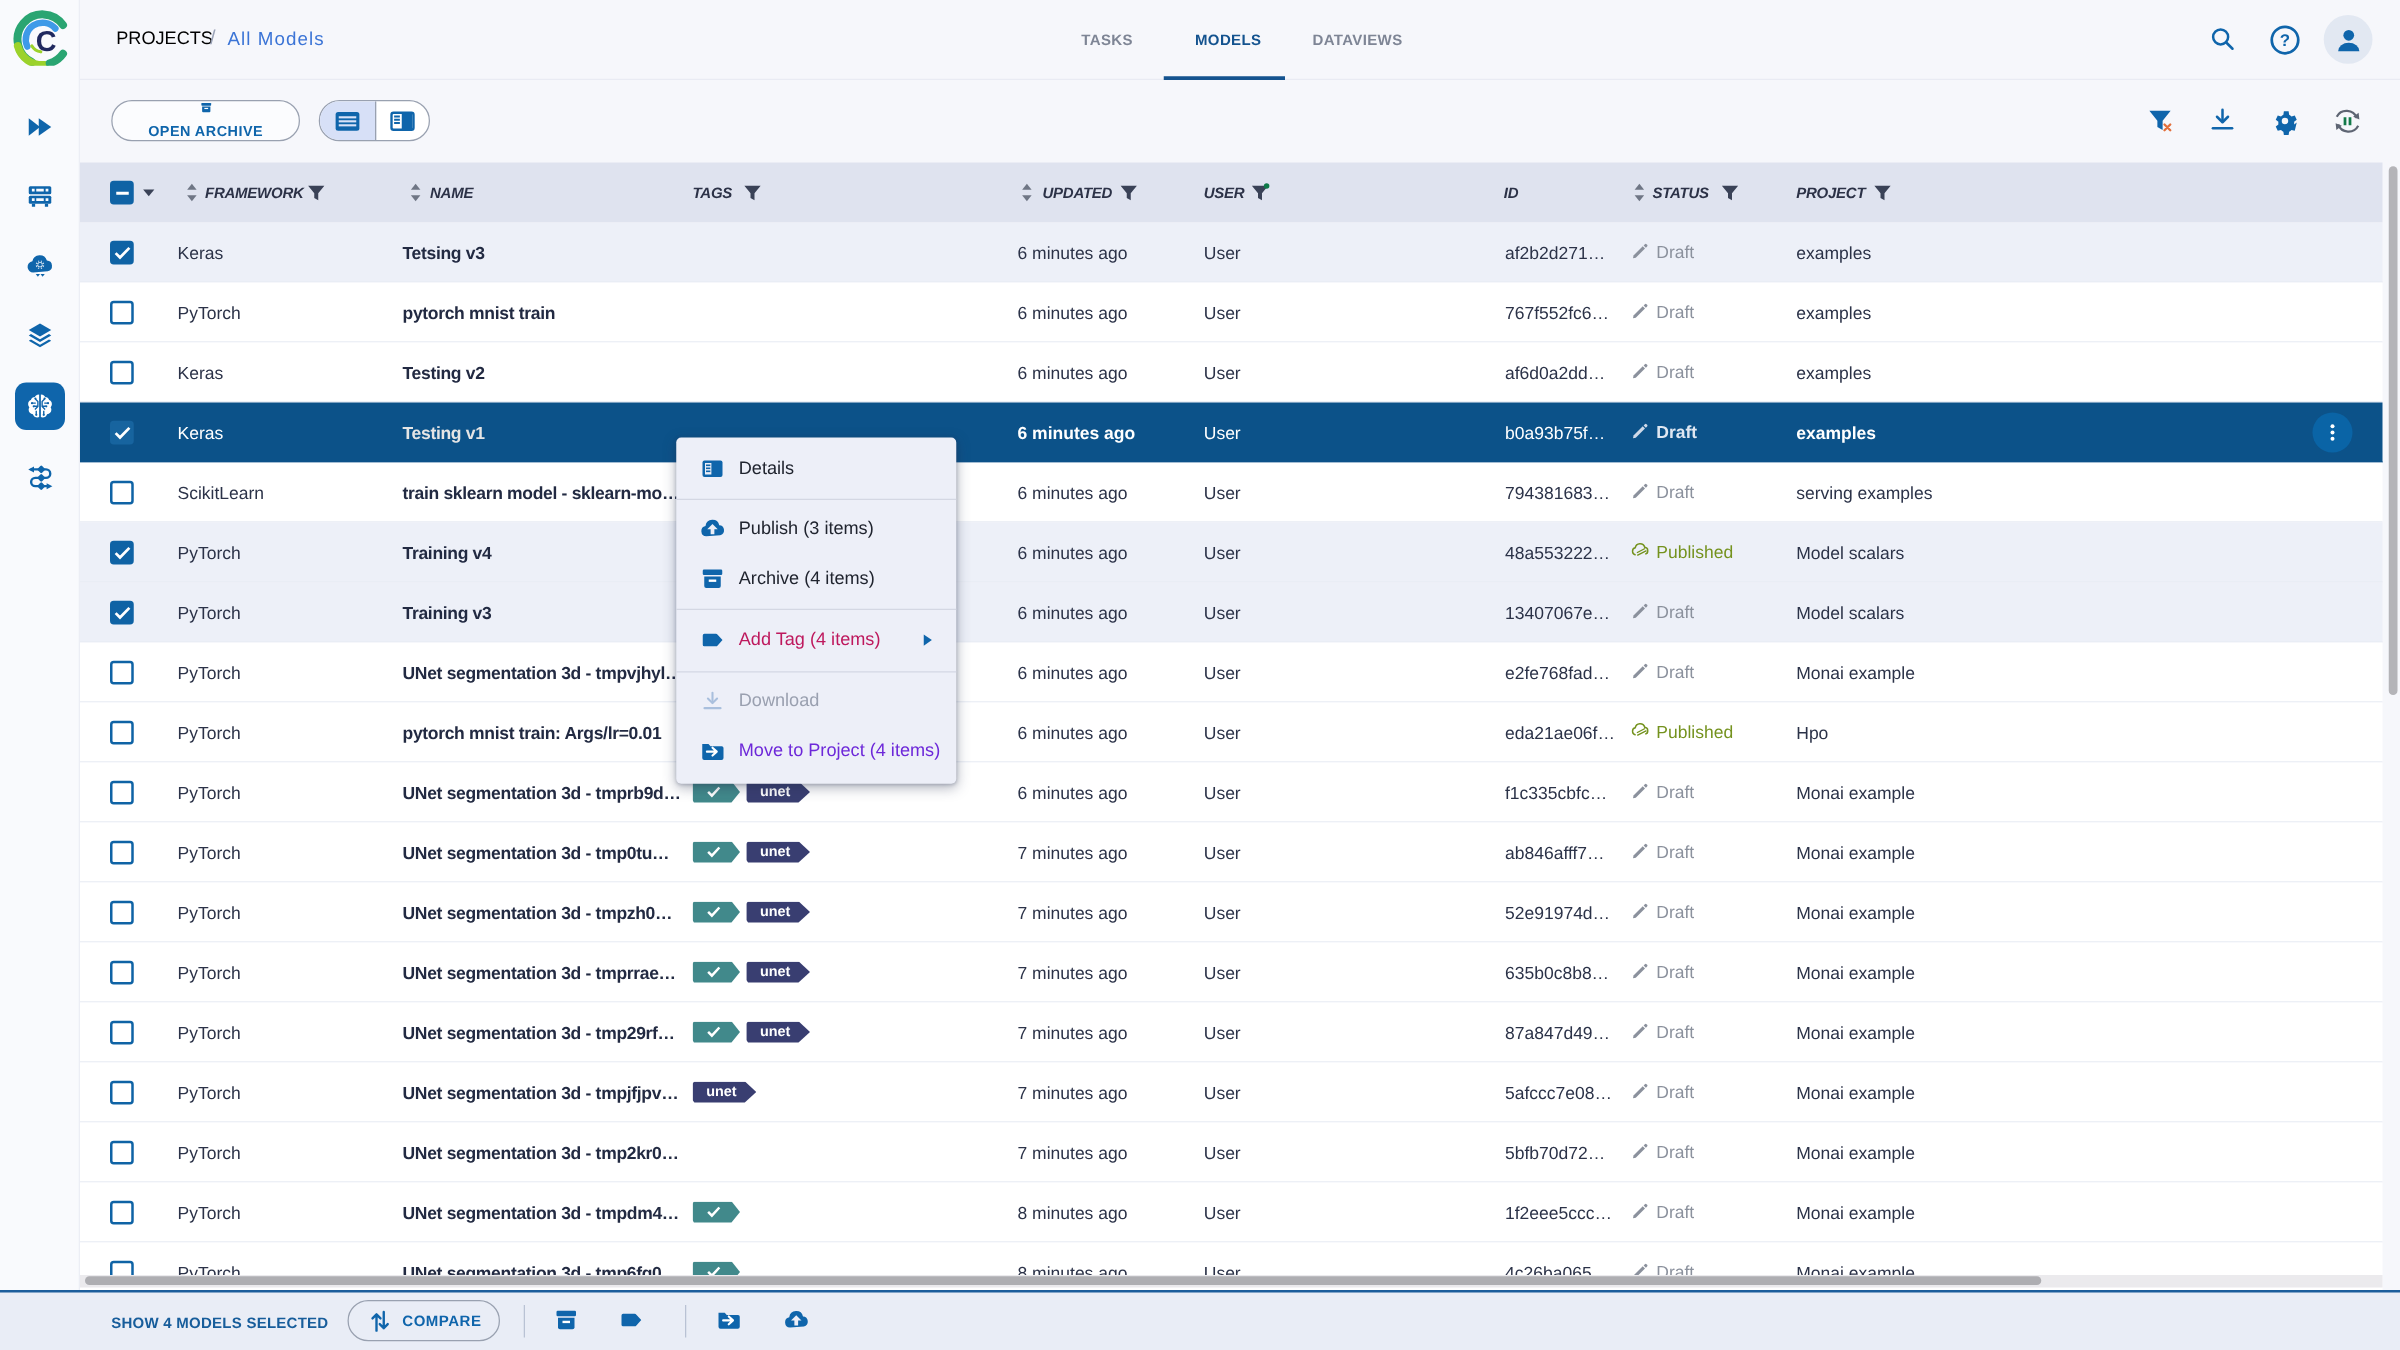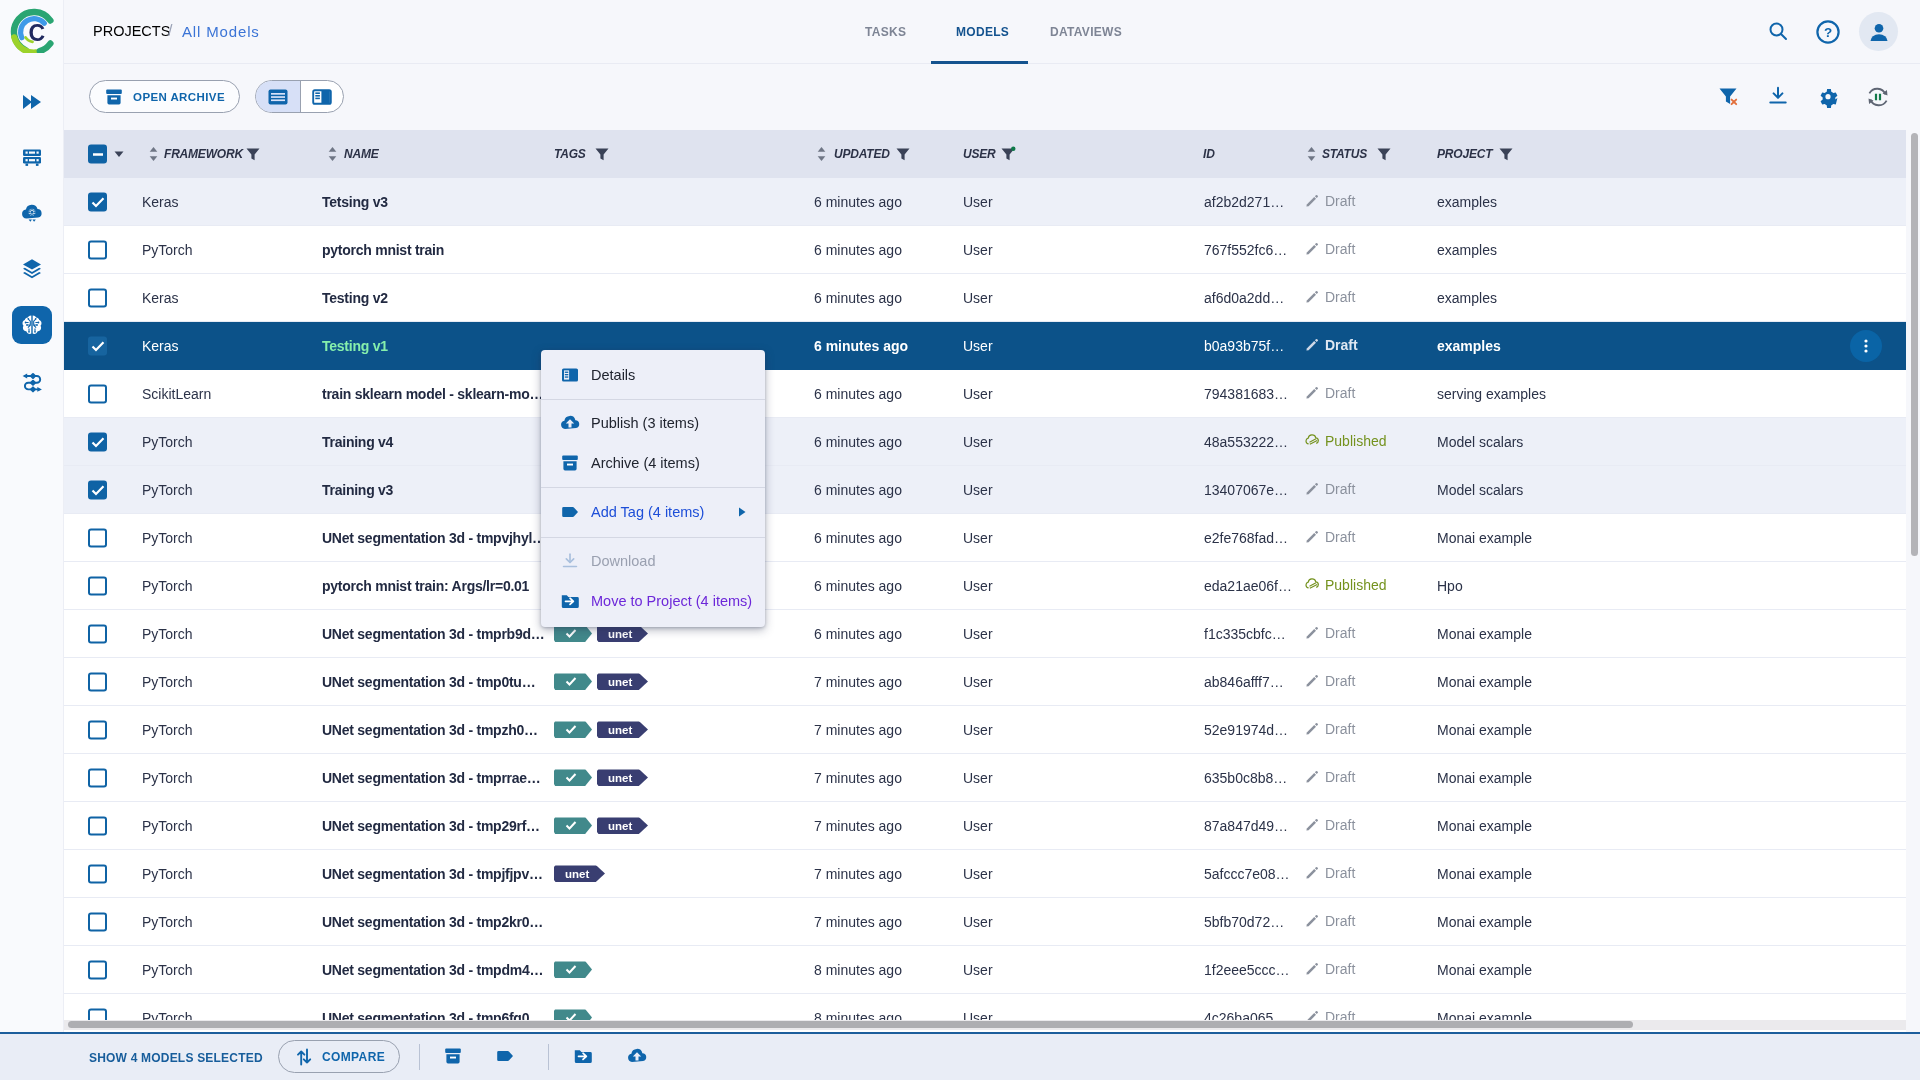--- a/index.html
+++ b/index.html
@@ -9,35 +9,35 @@
 
 #topbar { position:absolute; left:64px; top:0; width:1856px; height:64px; border-bottom:1px solid #e9ebf3; }
 .tab { position:absolute; top:25px; font-size:12px; font-weight:bold; letter-spacing:.3px; color:#7e8595; }
 #tabm { color:#14538f; }
 #tabuline { position:absolute; left:867px; top:61px; width:97px; height:3px; background:#14538f; }
 .hicon { position:absolute; top:19px; }
 #avatar { position:absolute; left:1795px; top:12px; width:39px; height:39px; border-radius:50%; background:#e2e8f2; }
 #avatar svg { position:absolute; left:8px; top:8px; }
 
 #toolbar { position:absolute; left:64px; top:64px; width:1856px; height:66px; }
-#openarch { position:absolute; left:25px; top:16px; width:151px; height:33px; border:1px solid #99a1b0; border-radius:17px; background:#fbfcfe; color:#0f65ab; font-size:11.5px; font-weight:bold; letter-spacing:.4px; display:flex; align-items:center; justify-content:center; gap:9px; }
+#openarch { position:absolute; left:25px; top:16px; width:151px; height:33px; border:1px solid #99a1b0; border-radius:17px; background:#fbfcfe; color:#0f65ab; font-size:11.5px; font-weight:bold; letter-spacing:.4px; display:flex; align-items:center; justify-content:center; gap:9px;flex-direction:column; }
 #viewtog { position:absolute; left:191px; top:16px; width:89px; height:33px; border:1px solid #99a1b0; border-radius:17px; background:#fff; overflow:hidden; display:flex; }
 #viewtog .seg1 { width:46px; height:100%; background:#d7e0f7; border-right:1px solid #99a1b0; display:flex; align-items:center; justify-content:center; }
 #viewtog .seg2 { width:42px; height:100%; display:flex; align-items:center; justify-content:center; }
 .ticon { position:absolute; top:20px; }
 
 #tbl { position:absolute; left:64px; top:130px; width:1842px; }
 #thead { position:relative; height:48px; background:#dfe3ef; font-size:12px; font-weight:bold; color:#2c3247; letter-spacing:-0.2px; }
 #thead span { position:absolute; top:50%; transform:translateY(-50%);font-style:italic; }
 #thead .ic { display:inline-flex; }
 .row { position:relative; height:48px; background:#fff; border-bottom:1px solid #e8ebf4; font-size:14px; color:#2b3248; }
 .row > span { position:absolute; top:50%; transform:translateY(-50%); white-space:nowrap; }
 .rchecked { background:#edf0f8; }
 .rsel { background:#0c5289; color:#fff; border-bottom-color:#0c5289; }
-.rsel .c-name { color:#86efac; }
+.rsel .c-name { color:#e5e5e5; }
 .rsel .c-proj, .rsel .c-upd { font-weight:bold; }
 .c-cb { left:24px; }
 .c-fw { left:78px; }
 .c-name { left:258px; font-weight:bold; color:#222a42; letter-spacing:-0.25px; }
 .c-tags { left:490px; display:flex; gap:5px; }
 .c-upd { left:750px; }
 .c-user { left:899px; }
 .c-id { left:1140px; }
 .c-st { left:1241px; }
 .c-proj { left:1373px; }
@@ -870,21 +870,21 @@
       </span>
       <span style="color:#20242f">Archive (4 items)</span>
     </div>
 <div class="mdiv" style="top:137px"></div>
 <div class="mi" style="top:149px">
       <span class="mic">
         <svg width="20" height="20" viewBox="0 0 18 20" style="">
           <path d="M2.5 5 h9.2 a1.8 1.8 0 0 1 1.4 0.7 l3.9 4.3 l-3.9 4.3 a1.8 1.8 0 0 1 -1.4 0.7 h-9.2 a1.3 1.3 0 0 1 -1.3 -1.3 v-7.4 a1.3 1.3 0 0 1 1.3 -1.3 Z" fill="#0f65ab"></path>
         </svg>
       </span>
-      <span style="color:#1d4ed8">Add Tag (4 items)</span>
+      <span style="color:#be185d">Add Tag (4 items)</span>
       <svg width="10" height="12" viewBox="0 0 10 12" style="position:absolute;right:18px;top:50%;margin-top:-6px">
         <path d="M2 1.5 L8.5 6 L2 10.5 Z" fill="#0f65ab"></path>
       </svg>
     </div>
 <div class="mdiv" style="top:187px"></div>
 <div class="mi" style="top:198px">
       <span class="mic">
         <svg width="24" height="24" viewBox="0 0 24 24" style="">
           <g stroke="#a9bfdd" stroke-width="2" fill="none" stroke-linecap="round">
 <path d="M12 3.8 v9.4"></path>

